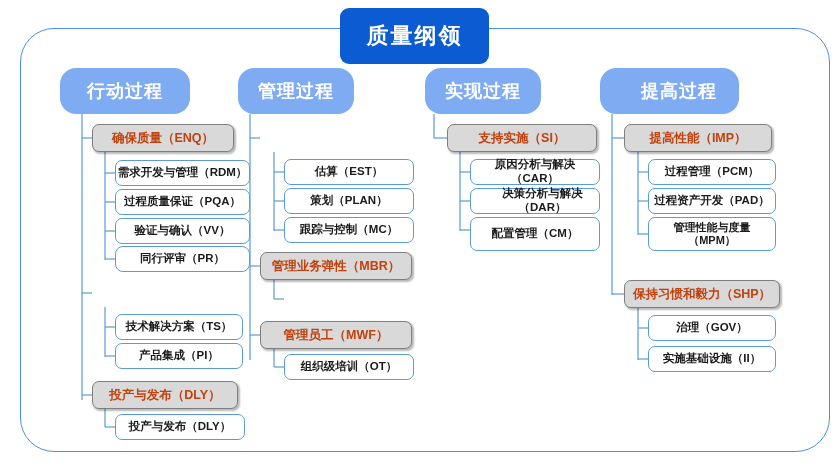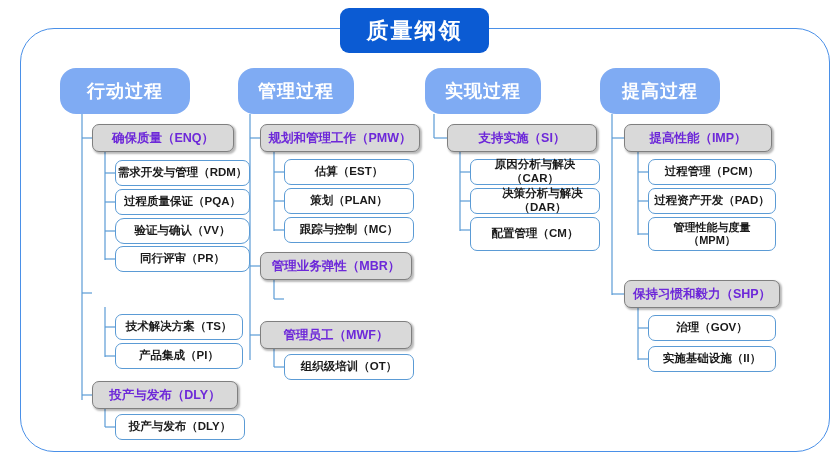--- a/index.html
+++ b/index.html
@@ -15,21 +15,21 @@
     position:absolute;left:20px;top:28px;width:810px;height:424px;
     border:1.6px solid #4a90e8;border-radius:34px;box-sizing:border-box;
     background:transparent;
   }
 
   
   svg.links{position:absolute;left:0;top:0;width:839px;height:469px;pointer-events:none;}
 
   
   .title-box{
-    position:absolute;left:340px;top:8px;width:149px;height:45px;
+    position:absolute;left:340px;top:8px;width:149px;height:56px;
     background:#0b5bd3;border-radius:9px;
     display:flex;align-items:center;justify-content:center;
     color:#ffffff;font-size:22px;font-weight:bold;letter-spacing:2px;
     z-index:5;
   }
 
   
   .col-head{
     position:absolute;height:46px;
     background:#7fabf3;border-radius:16px;
@@ -37,21 +37,21 @@
     color:#ffffff;font-size:18px;font-weight:bold;letter-spacing:1px;
     z-index:4;
   }
 
   
   .grey-box{
     position:absolute;
     background:#d9d9d9;border:1.3px solid #7f7f7f;border-radius:7px;
     box-shadow:1.5px 1.5px 2px rgba(0,0,0,0.28);
     display:flex;align-items:center;justify-content:center;
-    color:#6d28d9;font-size:12.5px;font-weight:bold;
+    color:#c2410c;font-size:12.5px;font-weight:bold;
     box-sizing:border-box;text-align:center;line-height:1.15;
     z-index:3;
   }
 
   
   .white-box{
     position:absolute;
     background:#ffffff;border:1.1px solid #5b9bd5;border-radius:7px;
     display:flex;align-items:center;justify-content:center;
     color:#1a1a1a;font-size:11.5px;font-weight:bold;
@@ -126,35 +126,34 @@
       <path d="M638,328 L648,328"></path>
       <path d="M638,359 L648,359"></path>
     </g>
   </svg>
 
   <div class="title-box">质量纲领</div>
 
   <div class="col-head" style="left:60px;top:68px;width:130px;">行动过程</div>
   <div class="col-head" style="left:238px;top:68px;width:116px;">管理过程</div>
   <div class="col-head" style="left:425px;top:68px;width:116px;">实现过程</div>
-  <div class="col-head" style="left:600px;top:68px;width:120px;">提高过程</div>
+  <div class="col-head" style="left:600px;top:68px;width:120px;padding-left:19px;">提高过程</div>
 
   <div class="grey-box" style="left:92px;top:124px;width:142px;height:28px;">确保质量（ENQ）</div>
   <div class="white-box" style="left:115px;top:160px;width:135px;height:26px;">需求开发与管理（RDM）</div>
   <div class="white-box" style="left:115px;top:189px;width:135px;height:26px;">过程质量保证（PQA）</div>
-  <div class="white-box" style="left:115px;top:218px;width:135px;height:26px;border-radius:9px;">验证与确认（VV）</div>
+  <div class="white-box" style="left:115px;top:218px;width:135px;height:26px;">验证与确认（VV）</div>
   <div class="white-box" style="left:115px;top:246px;width:135px;height:26px;border-radius:8px;">同行评审（PR）</div>
 
   <div class="white-box" style="left:115px;top:314px;width:128px;height:26px;">技术解决方案（TS）</div>
   <div class="white-box" style="left:115px;top:343px;width:128px;height:26px;">产品集成（PI）</div>
 
   <div class="grey-box" style="left:92px;top:381px;width:146px;height:28px;">投产与发布（DLY）</div>
   <div class="white-box" style="left:115px;top:414px;width:130px;height:26px;">投产与发布（DLY）</div>
 
-  <div class="grey-box" style="left:260px;top:124px;width:160px;height:28px;">规划和管理工作（PMW）</div>
   <div class="white-box" style="left:284px;top:159px;width:130px;height:26px;">估算（EST）</div>
   <div class="white-box" style="left:284px;top:188px;width:130px;height:26px;">策划（PLAN）</div>
   <div class="white-box" style="left:284px;top:217px;width:130px;height:26px;">跟踪与控制（MC）</div>
 
   <div class="grey-box" style="left:260px;top:252px;width:152px;height:28px;">管理业务弹性（MBR）</div>
 
   <div class="grey-box" style="left:260px;top:321px;width:152px;height:28px;">管理员工（MWF）</div>
   <div class="white-box" style="left:284px;top:354px;width:130px;height:26px;">组织级培训（OT）</div>
 
   <div class="grey-box" style="left:447px;top:124px;width:150px;height:28px;">支持实施（SI）</div>

